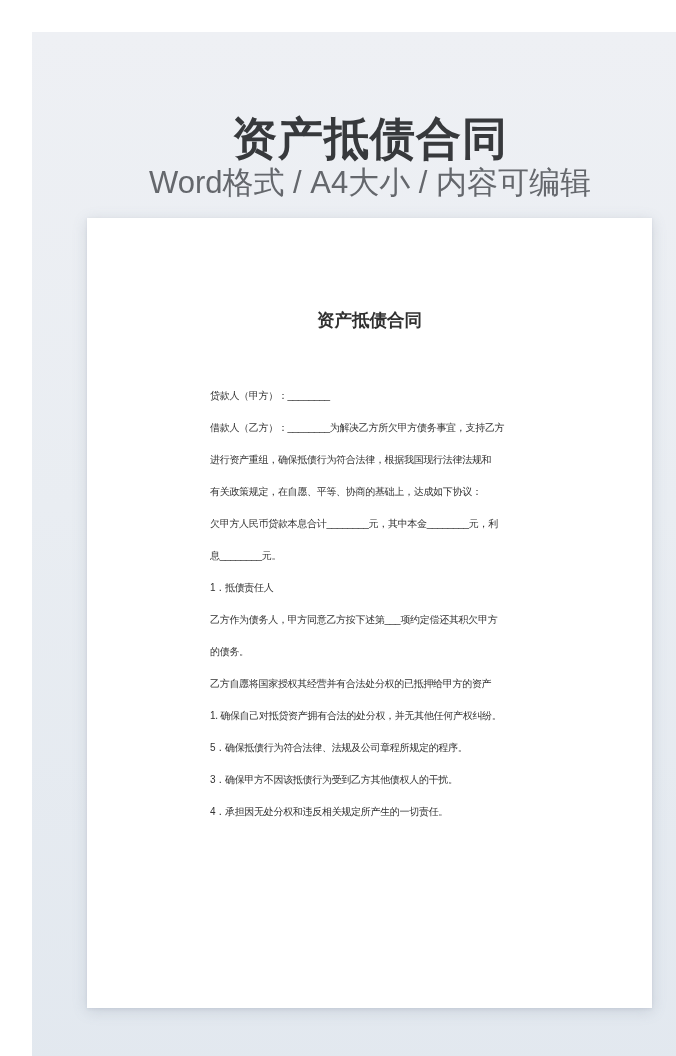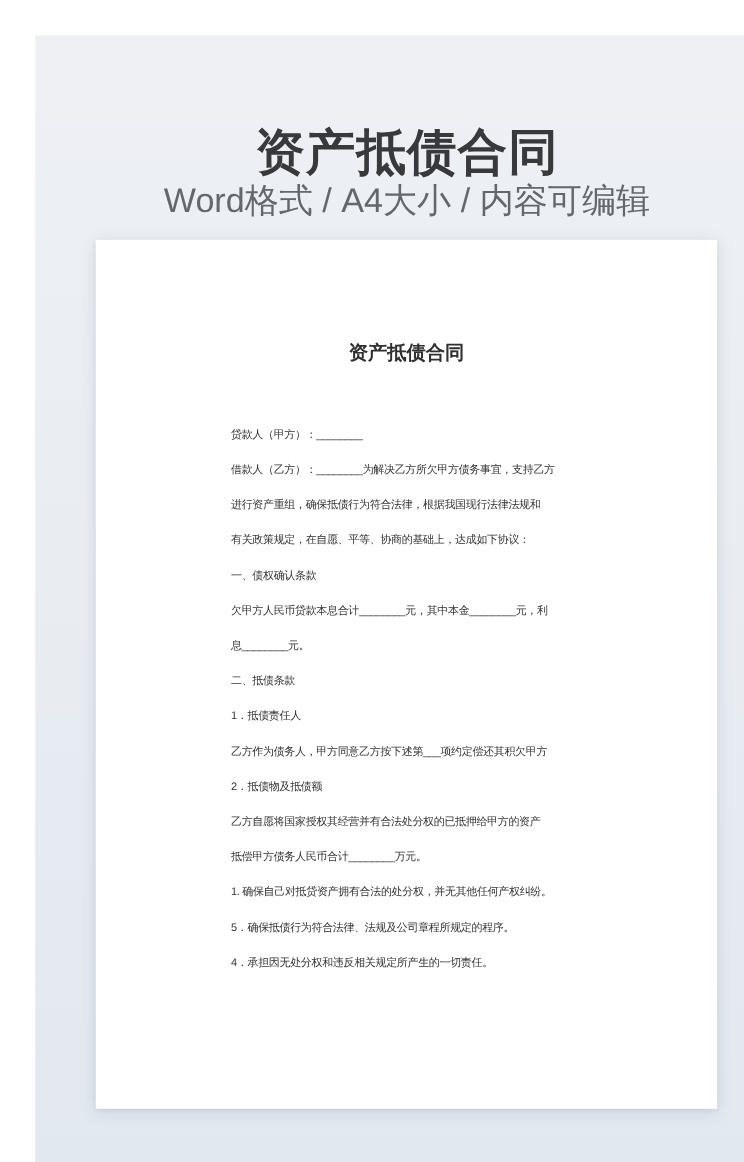--- a/index.html
+++ b/index.html
@@ -82,28 +82,26 @@
 
   <div class="banner-subtitle">Word格式 / A4大小 / 内容可编辑</div>
 
   <section class="paper">
     <h2 class="doc-title">资产抵债合同</h2>
     <div class="doc-body">
         <div class="doc-line">贷款人（甲方）：________</div>
         <div class="doc-line">借款人（乙方）：________为解决乙方所欠甲方债务事宜，支持乙方</div>
         <div class="doc-line">进行资产重组，确保抵债行为符合法律，根据我国现行法律法规和</div>
         <div class="doc-line">有关政策规定，在自愿、平等、协商的基础上，达成如下协议：</div>
-        <div class="doc-line">一、债权确认条款</div>
         <div class="doc-line">欠甲方人民币贷款本息合计________元，其中本金________元，利</div>
         <div class="doc-line">息________元。</div>
-        <div class="doc-line">二、抵债条款</div>
         <div class="doc-line">1．抵债责任人</div>
         <div class="doc-line">乙方作为债务人，甲方同意乙方按下述第___项约定偿还其积欠甲方</div>
-        <div class="doc-line">2．抵债物及抵债额</div>
+        <div class="doc-line">的债务。</div>
         <div class="doc-line">乙方自愿将国家授权其经营并有合法处分权的已抵押给甲方的资产</div>
-        <div class="doc-line">抵偿甲方债务人民币合计________万元。</div>
         <div class="doc-line">1. 确保自己对抵贷资产拥有合法的处分权，并无其他任何产权纠纷。</div>
         <div class="doc-line">5．确保抵债行为符合法律、法规及公司章程所规定的程序。</div>
+        <div class="doc-line">3．确保甲方不因该抵债行为受到乙方其他债权人的干扰。</div>
         <div class="doc-line">4．承担因无处分权和违反相关规定所产生的一切责任。</div>
       </div>
   </section>
 
 </div>
 
 </body></html>

